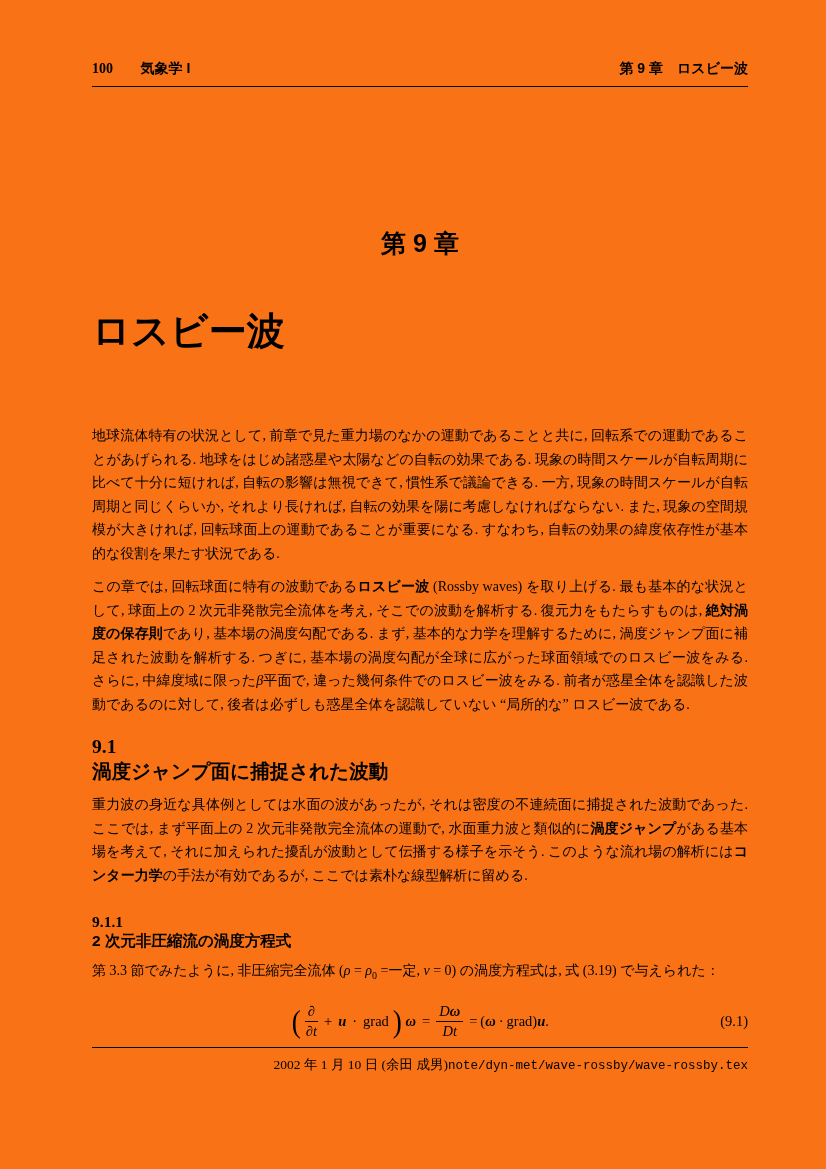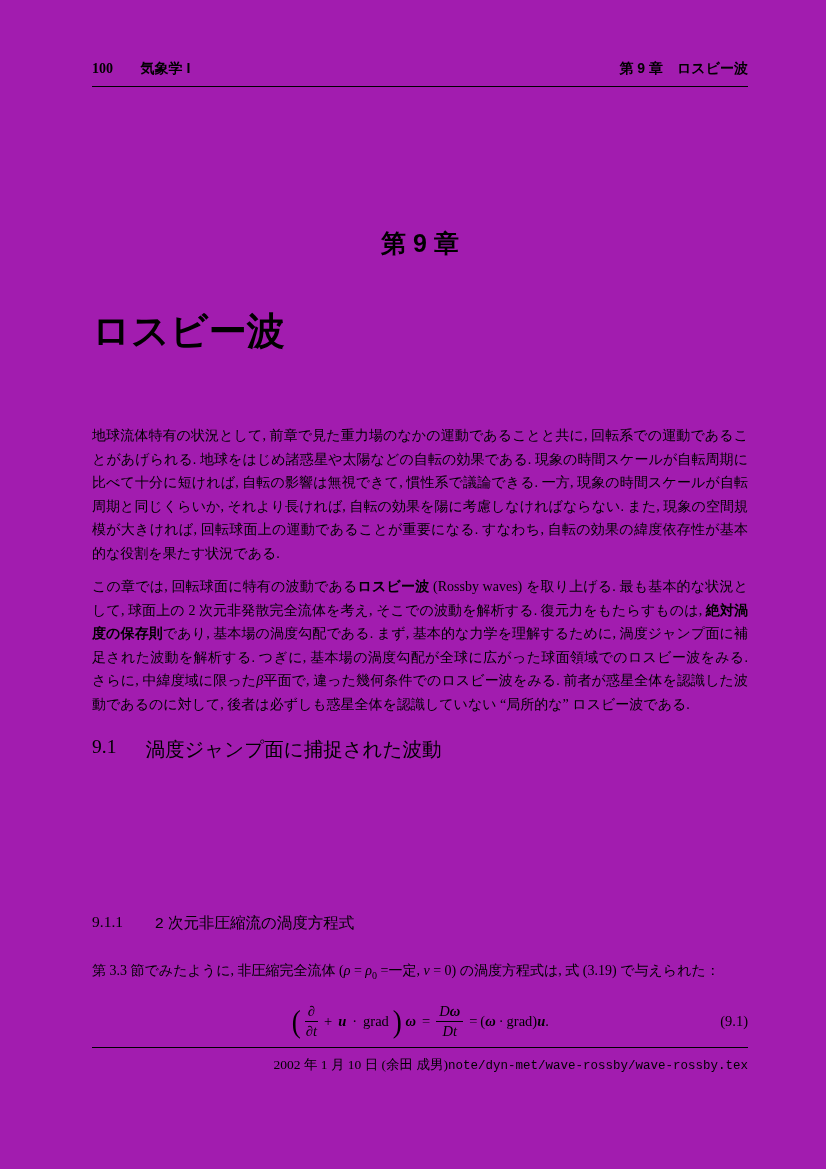--- a/index.html
+++ b/index.html
@@ -3,21 +3,21 @@
 <meta charset="utf-8">
 <title>Document Page</title>
 <style>
   * { box-sizing: border-box; }
   html, body { margin: 0; padding: 0; background: #e8e8e8; }
   .page {
     position: relative;
     width: 826px;
     height: 1169px;
     margin: 0 auto;
-    background: #a21caf;
+    background: #f97316;
     color: #000000;
     font-family: "Liberation Serif", serif;
     overflow: hidden;
   }
   .col { position: absolute; left: 92px; width: 656px; }
 
   
   .header { top: 60px; display: flex; justify-content: space-between; align-items: baseline; font-size: 14px; }
   .header .pageno { font-weight: bold; font-family: "Liberation Serif", serif; }
   .header .course { font-weight: bold; font-family: "Liberation Sans", sans-serif; margin-left: 24px; }
@@ -34,21 +34,21 @@
   .para { font-size: 14px; line-height: 23.5px; text-align: justify; }
   .p1 { top: 424px; font-family: Liberation Serif, serif; }
   .p2 { top: 575px; }
   .p3 { top: 793px; }
   .lead { top: 959px; text-align: left; }
   .b-gothic { font-family: "Liberation Sans", sans-serif; font-weight: bold; }
   .it { font-style: italic; }
   sub { font-size: 10px; font-style: normal; }
 
   
-  .sec { font-family: "Liberation Sans", sans-serif; font-weight: normal; display: flex; }
+  .sec { font-family: "Liberation Sans", sans-serif; font-weight: bold; display: flex; flex-direction: column; }
   .sec-91  { top: 736px; font-size: 19.5px; }
   .sec-911 { top: 913px; font-size: 15.5px; }
   .sec .num { font-family: "Liberation Serif", serif; }
   .sec-91 .num  { margin-right: 29px; }
   .sec-911 .num { margin-right: 32px; }
 
   
   .eq-wrap { top: 994px; height: 54px; display: flex; align-items: center; justify-content: center; }
   .eq { display: inline-flex; align-items: center; font-size: 14.5px; }
   .eq .tok { margin: 0 3px; }
@@ -84,20 +84,21 @@
 
   <div class="col para p1"><span>地球流体特有の状況として, 前章で見た重力場のなかの運動であることと共に, 回転系での運動であることがあげられる. 地球をはじめ諸惑星や太陽などの自転の効果である. 現象の時間スケールが自転周期に比べて十分に短ければ, 自転の影響は無視できて, 慣性系で議論できる. 一方, 現象の時間スケールが自転周期と同じくらいか, それより長ければ, 自転の効果を陽に考慮しなければならない. また, 現象の空間規模が大きければ, 回転球面上の運動であることが重要になる. すなわち, 自転の効果の緯度依存性が基本的な役割を果たす状況である.</span></div>
 
   <div class="col para p2"><span>この章では, 回転球面に特有の波動である</span><span class="b-gothic">ロスビー波</span><span> (Rossby waves) を取り上げる. 最も基本的な状況として, 球面上の 2 次元非発散完全流体を考え, そこでの波動を解析する. 復元力をもたらすものは, </span><span class="b-gothic">絶対渦度の保存則</span><span>であり, 基本場の渦度勾配である. まず, 基本的な力学を理解するために, 渦度ジャンプ面に補足された波動を解析する. つぎに, 基本場の渦度勾配が全球に広がった球面領域でのロスビー波をみる. さらに, 中緯度域に限った</span><span class="it">β</span><span>平面で, 違った幾何条件でのロスビー波をみる. 前者が惑星全体を認識した波動であるのに対して, 後者は必ずしも惑星全体を認識していない “局所的な” ロスビー波である.</span></div>
 
   <div class="col sec sec-91">
     <span class="num">9.1</span>
     <span>渦度ジャンプ面に捕捉された波動</span>
   </div>
 
+  <div class="col para p3"><span>重力波の身近な具体例としては水面の波があったが, それは密度の不連続面に捕捉された波動であった. ここでは, まず平面上の 2 次元非発散完全流体の運動で, 水面重力波と類似的に</span><span class="b-gothic">渦度ジャンプ</span><span>がある基本場を考えて, それに加えられた擾乱が波動として伝播する様子を示そう. このような流れ場の解析には</span><span class="b-gothic">コンター力学</span><span>の手法が有効であるが, ここでは素朴な線型解析に留める.</span></div>
 
   <div class="col sec sec-911">
     <span class="num">9.1.1</span>
     <span>2 次元非圧縮流の渦度方程式</span>
   </div>
 
   <div class="col para lead"><span>第 3.3 節でみたように, 非圧縮完全流体 (</span><span class="it">ρ</span><span> = </span><span class="it">ρ</span><sub>0</sub><span> =一定, </span><span class="it">ν</span><span> = 0) の渦度方程式は, 式 (3.19) で与えられた：</span></div>
 
   <div class="col eq-wrap">
     <span class="eq">

